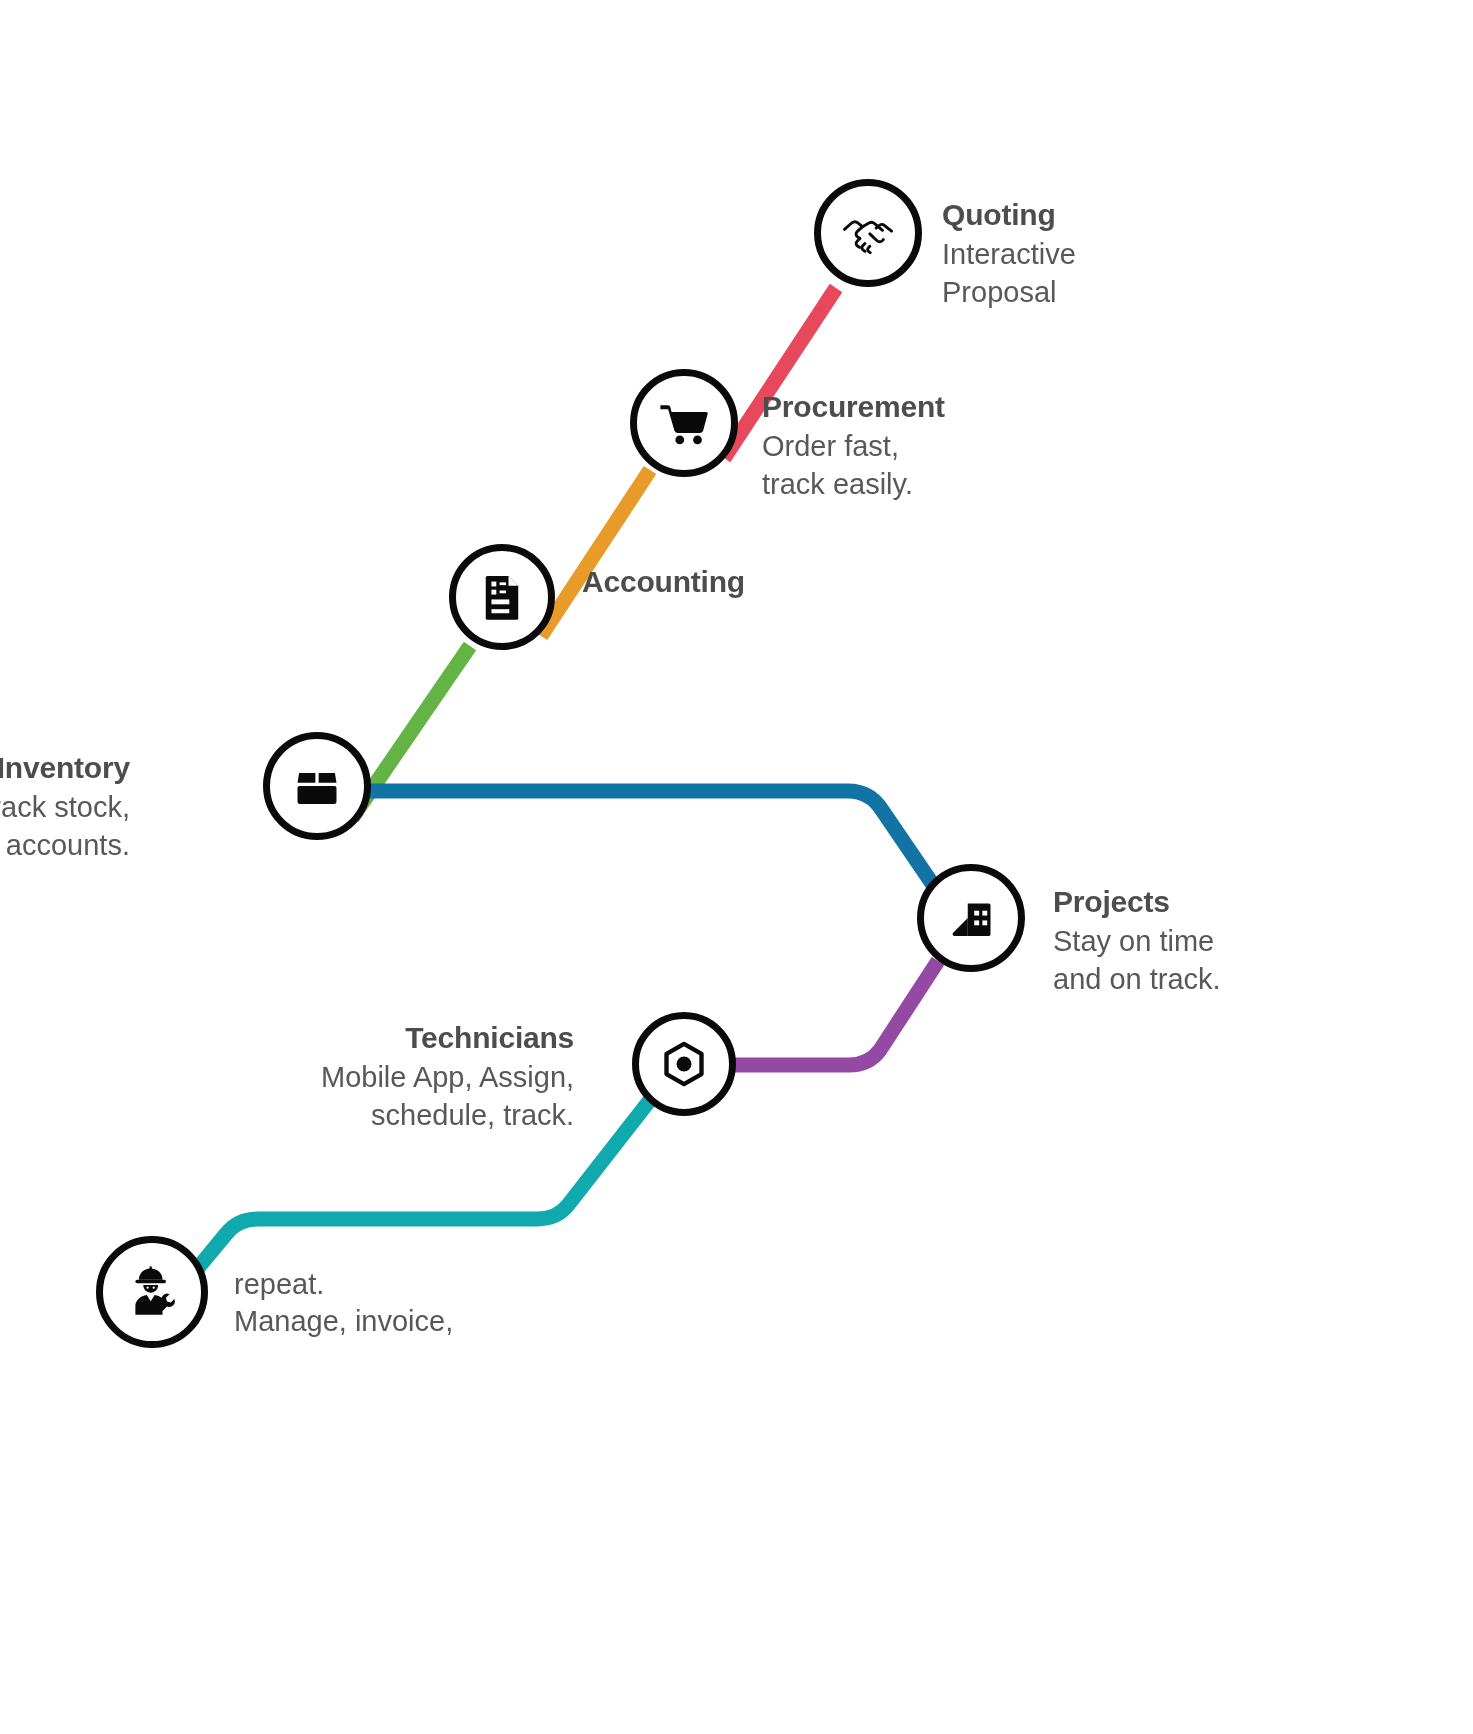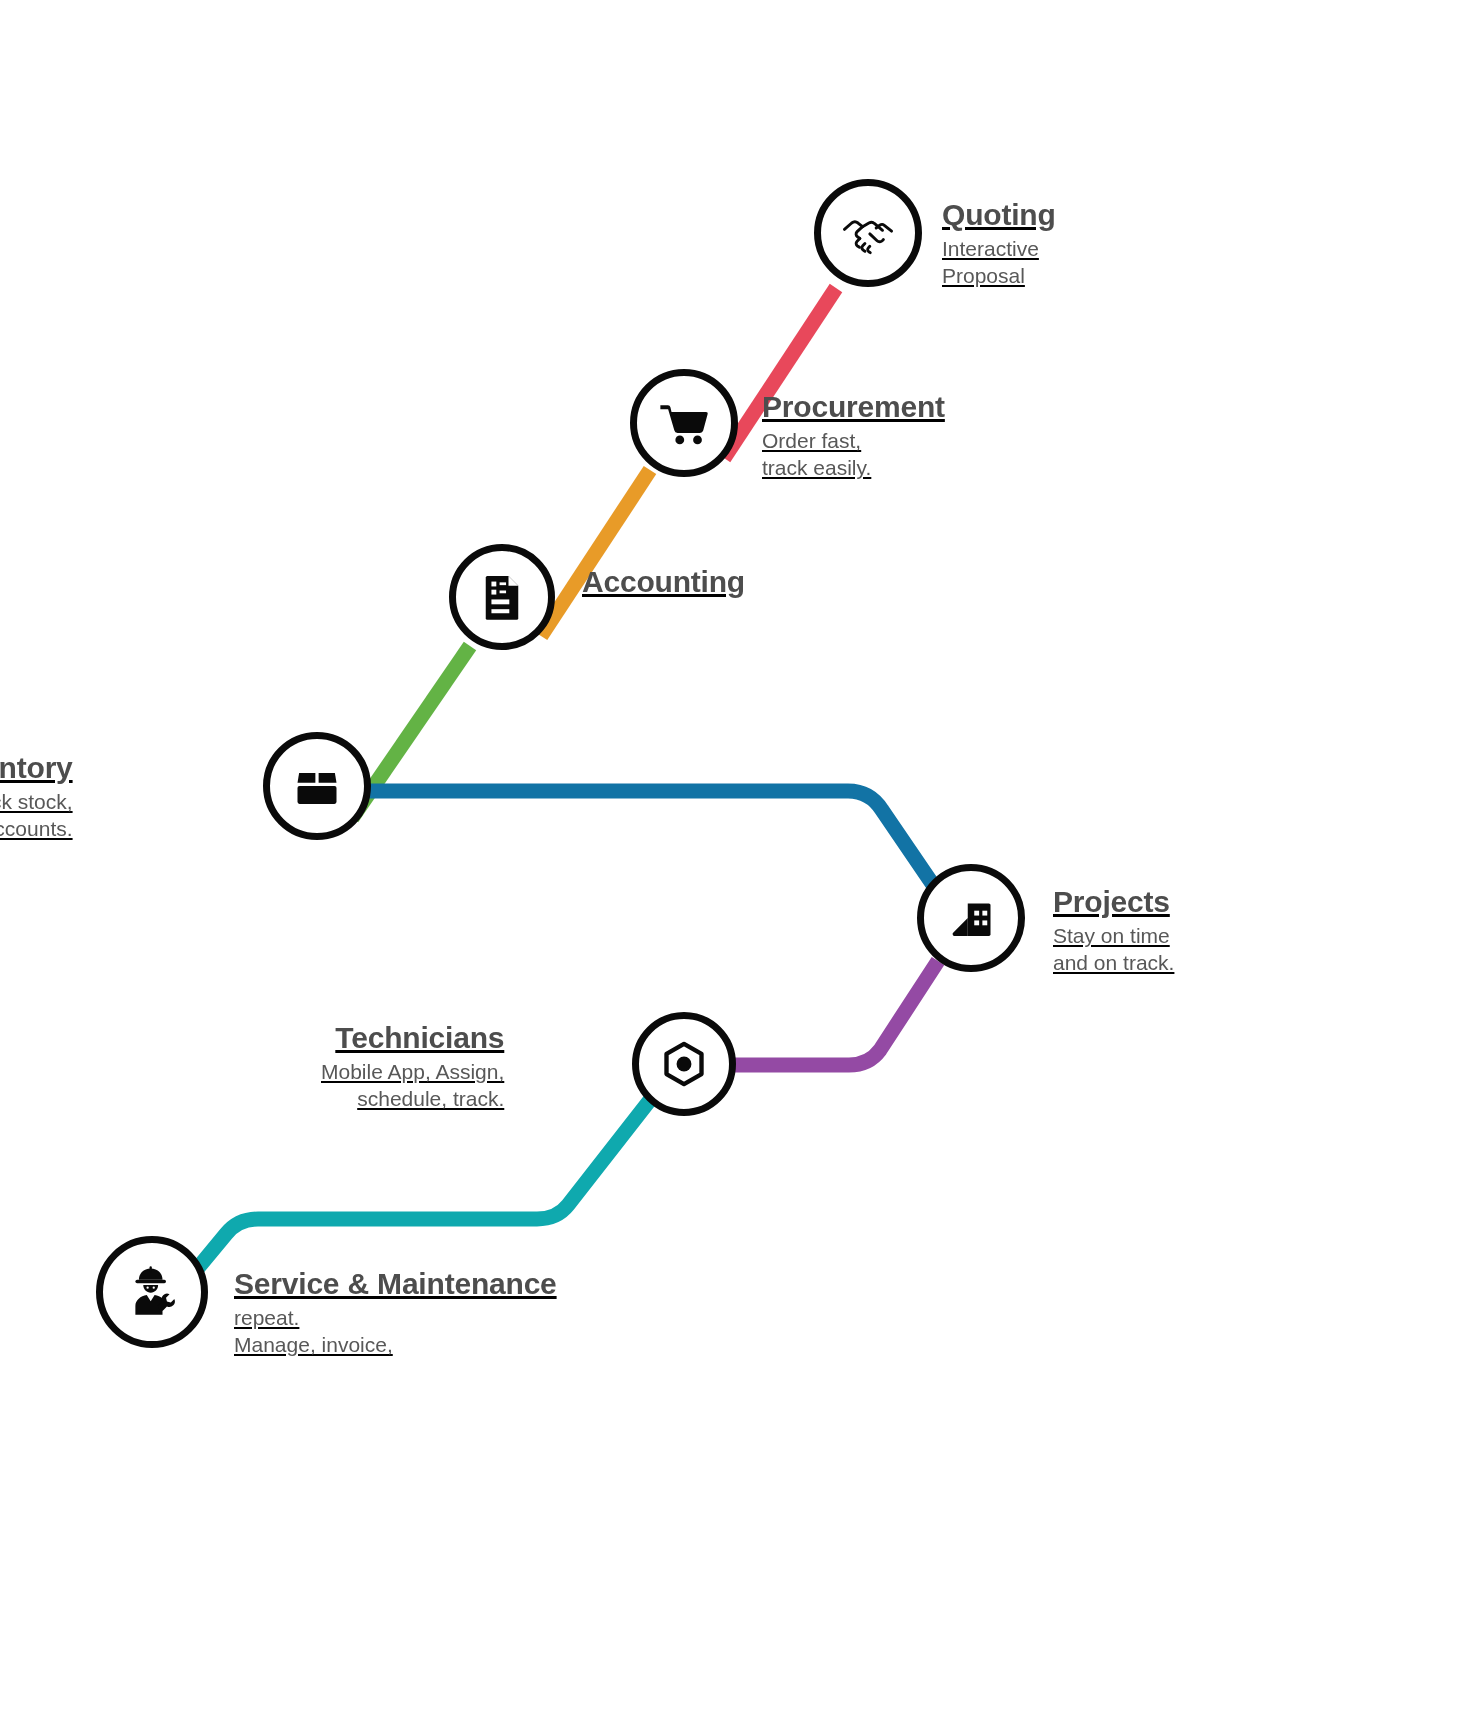--- a/index.html
+++ b/index.html
@@ -42,35 +42,34 @@
     display: flex;
     align-items: center;
     justify-content: center;
   }
   .node-icon {
     display: block;
   }
   .node-text {
     position: absolute;
     white-space: nowrap;
-    text-decoration: underline;
   }
   .node-text.left {
     text-align: right;
   }
   .node-title {
     font-size: 30px;
     font-weight: bold;
     color: #4d4d4d;
     line-height: 1.18;
     letter-spacing: -0.2px;
     margin: 0 0 4px 0;
   }
   .node-desc {
-    font-size: 21px;
+    font-size: 29px;
     font-weight: normal;
     color: #585858;
     line-height: 1.28;
     margin: 0;
   }
   .node-desc span {
     display: block;
   }
 </style>
 </head>
@@ -213,21 +212,20 @@
         <path d="M22 24 c0 4.8 3.8 8.8 8.5 8.8 s8.5 -4 8.5 -8.8 z"></path>
         <circle cx="27" cy="27" r="1.3" fill="#ffffff"></circle>
         <circle cx="34" cy="27" r="1.3" fill="#ffffff"></circle>
         <path d="M13 58 v-10 c0 -6.5 6 -11.5 13 -12.5 l4.5 7 l4.5 -7 c3.5 0.5 6.8 1.9 9 4 v18.5 z"></path>
         <path d="M52 34.5 a6.4 6.4 0 0 0 -8.6 8.4 l-4.2 4.2 a2.4 2.4 0 0 0 0 3.4 l2.3 2.3
                  a2.4 2.4 0 0 0 3.4 0 l4.2 -4.2 a6.4 6.4 0 0 0 8.4 -8.6 l-4 4 l-4.4 -1.1
                  l-1.1 -4.4 z"></path>
       </svg>
     </div>
     <div class="node-text right" style="left:82px; top:-26px;">
-      <div class="node-title">Service &amp; Maintenance</div>
       <div class="node-desc">
         <span>repeat.</span>
         <span>Manage, invoice,</span>
       </div>
     </div>
   </div>
 
 </div>
 
 </body></html>

